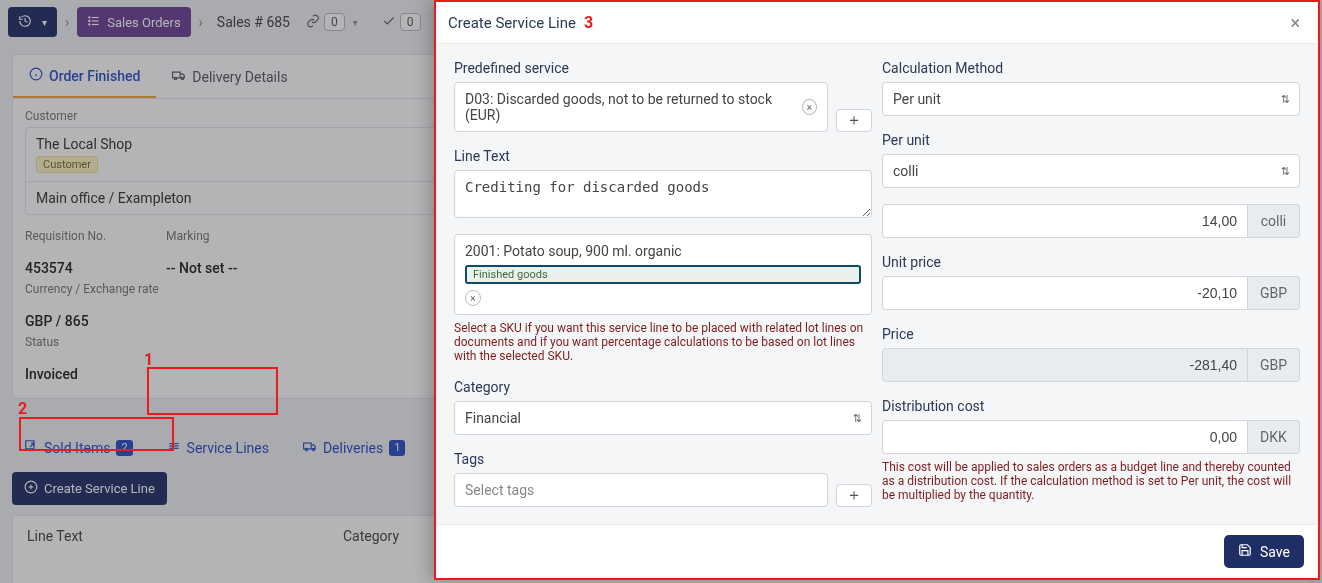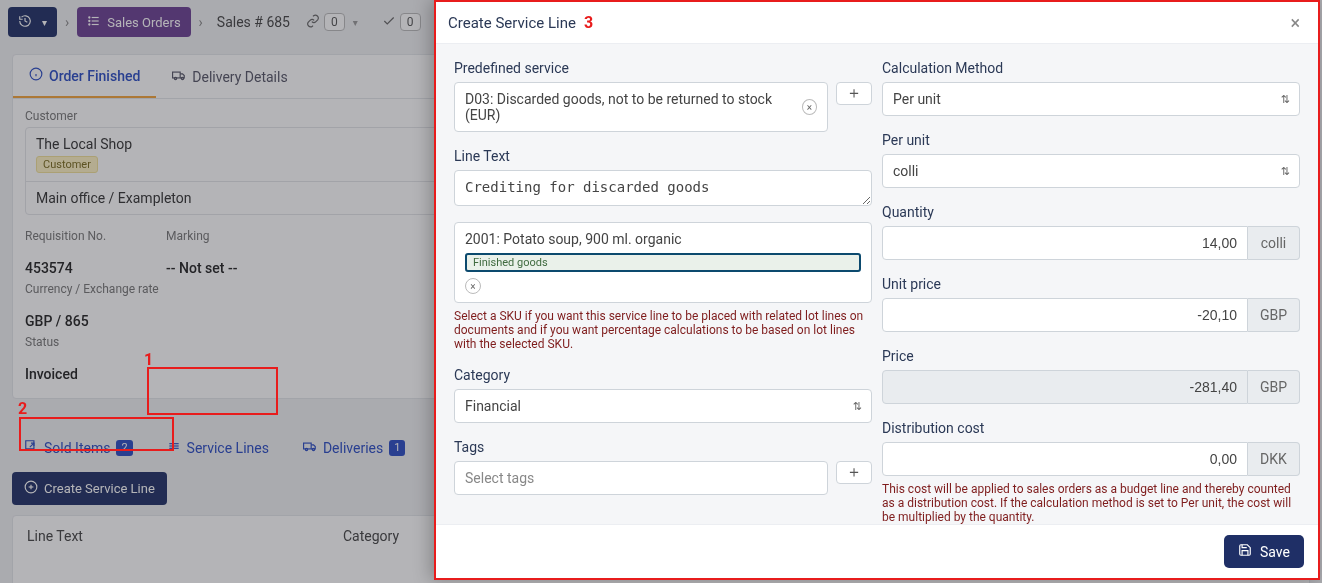--- a/index.html
+++ b/index.html
@@ -232,23 +232,23 @@
   .flabel { font-size:14px; color:#2b3956;}
   .finput, .fselect, textarea.finput {
     width:100%;
     border:1px solid var(--border);
     border-radius:4px;
     padding:8px 10px;
     font-size:14px;
     background:#fff;
     color:#444;
   }
-  textarea.finput { resize:both; height:36px; }
+  textarea.finput { resize:both; height:48px; }
   .finput.readonly { background:var(--grey-bg2);}
-  .input-row { display:flex; gap:8px; align-items:flex-start;}
+  .input-row { display:flex; gap:8px; align-items:flex-end;}
   .input-row .finput { flex:1; }
   .icon-btn {
     width:36px;
     border:1px solid var(--border);
     border-radius:4px;
     display:inline-flex;
     align-items:center;
     justify-content:center;
     background:#fff;
     font-size:16px;
@@ -579,21 +579,20 @@
       <div class="fgroup">
         <span class="flabel">Per unit</span>
         <div class="select-wrap">
           <div class="fselect">
             <span>colli</span>
           </div>
         </div>
       </div>
 
       <div class="fgroup">
-        <span class="flabel">Quantity</span>
         <div class="addon-row">
           <input class="finput right-align" value="14,00" style="">
           <div class="addon-box">colli</div>
         </div>
       </div>
 
       <div class="fgroup">
         <span class="flabel">Unit price</span>
         <div class="addon-row">
           <input class="finput right-align" value="-20,10" style="">

